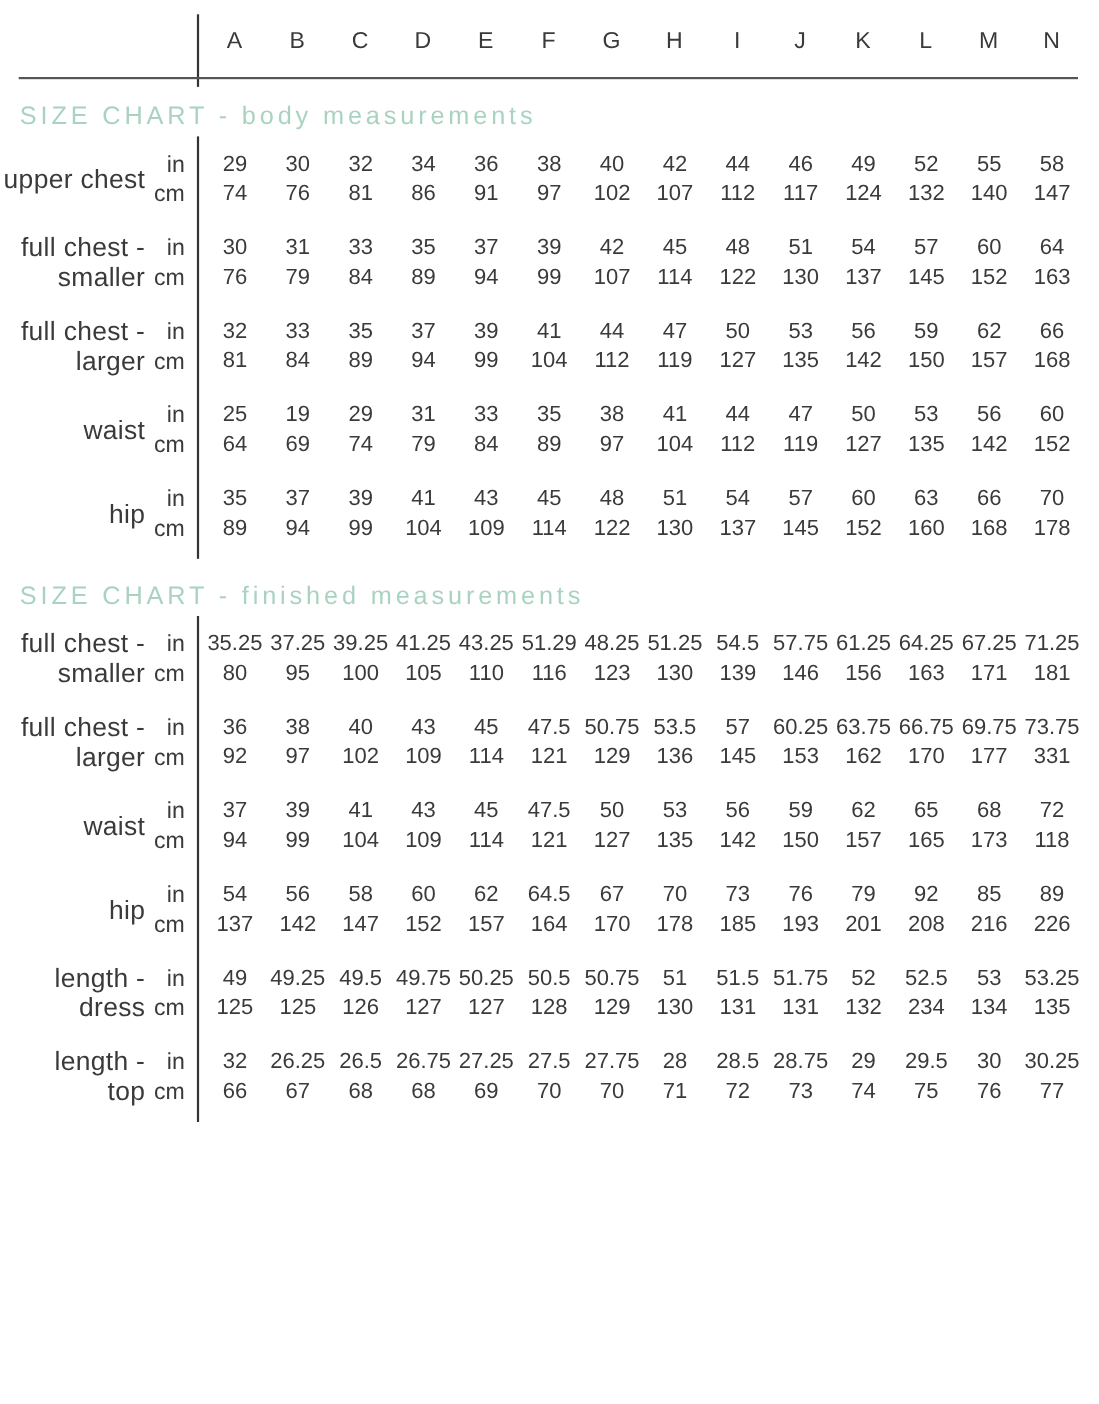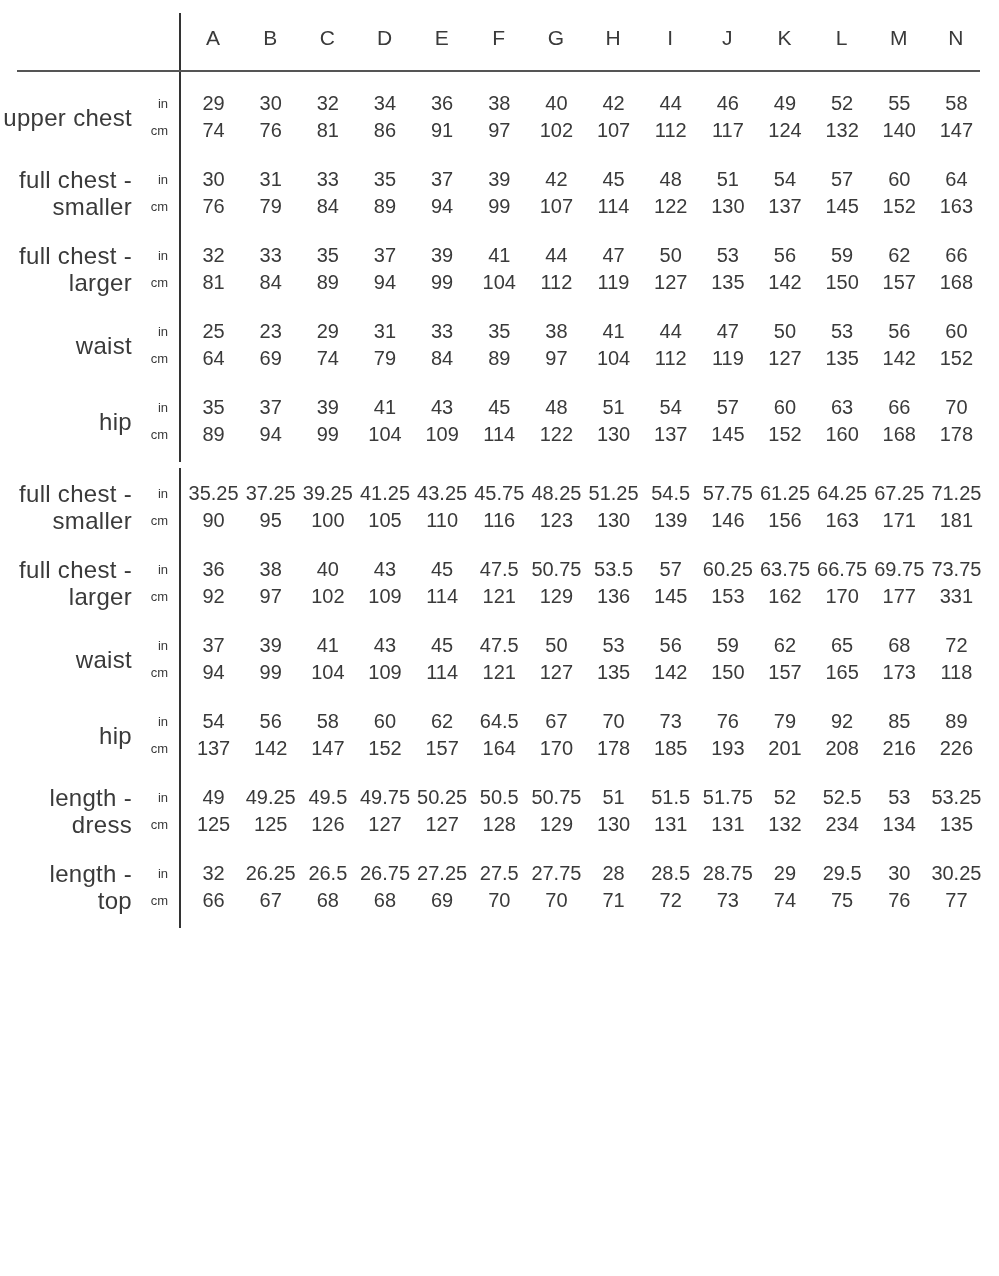--- a/index.html
+++ b/index.html
@@ -37,21 +37,21 @@
     width:985px;
     margin-bottom:22px;
   }
   .row-group:last-child{margin-bottom:0;}
   .label-cell{
     display:flex;flex-direction:column;justify-content:center;
     text-align:right;font-size:24px;letter-spacing:0.3px;line-height:27px;white-space:nowrap;
   }
   .unit-cell{
     display:flex;flex-direction:column;justify-content:center;
-    text-align:right;font-size:13px;line-height:27px;
+    text-align:right;font-size:21px;line-height:27px;
   }
   .value-cell{
     display:flex;flex-direction:column;justify-content:center;
     text-align:center;font-size:20px;line-height:27px;white-space:nowrap;
   }
 </style>
 </head>
 <body>
 
 <div class="page">
@@ -70,20 +70,21 @@
         <div class="header-cell">J</div>
         <div class="header-cell">K</div>
         <div class="header-cell">L</div>
         <div class="header-cell">M</div>
         <div class="header-cell">N</div>
       </div>
     <div class="header-vline"></div>
     <div class="header-rule"></div>
   </div>
 
+  <div class="section-title">SIZE CHART - body measurements</div>
   <div class="rows-wrap">
       <div class="row-group">
         <div class="label-cell">
           <span>upper chest</span>
         </div>
         <div class="unit-cell">
           <span>in</span>
           <span>cm</span>
         </div>
         <div></div>
@@ -285,21 +286,21 @@
         <div class="unit-cell">
           <span>in</span>
           <span>cm</span>
         </div>
         <div></div>
         <div class="value-cell">
           <span>25</span>
           <span>64</span>
         </div>
         <div class="value-cell">
-          <span>23</span>
+          <span>19</span>
           <span>69</span>
         </div>
         <div class="value-cell">
           <span>29</span>
           <span>74</span>
         </div>
         <div class="value-cell">
           <span>31</span>
           <span>79</span>
         </div>
@@ -405,53 +406,54 @@
           <span>66</span>
           <span>168</span>
         </div>
         <div class="value-cell">
           <span>70</span>
           <span>178</span>
         </div>
       </div>
     </div>
 
+  <div class="section-title">SIZE CHART - finished measurements</div>
   <div class="rows-wrap">
       <div class="row-group">
         <div class="label-cell">
           <span>full chest -</span>
           <span>smaller</span>
         </div>
         <div class="unit-cell">
           <span>in</span>
           <span>cm</span>
         </div>
         <div></div>
         <div class="value-cell">
           <span>35.25</span>
-          <span>90</span>
+          <span>80</span>
         </div>
         <div class="value-cell">
           <span>37.25</span>
           <span>95</span>
         </div>
         <div class="value-cell">
           <span>39.25</span>
           <span>100</span>
         </div>
         <div class="value-cell">
           <span>41.25</span>
           <span>105</span>
         </div>
         <div class="value-cell">
           <span>43.25</span>
           <span>110</span>
         </div>
         <div class="value-cell">
-          <span>45.75</span>
+          <span>51.29</span>
           <span>116</span>
         </div>
         <div class="value-cell">
           <span>48.25</span>
           <span>123</span>
         </div>
         <div class="value-cell">
           <span>51.25</span>
           <span>130</span>
         </div>

